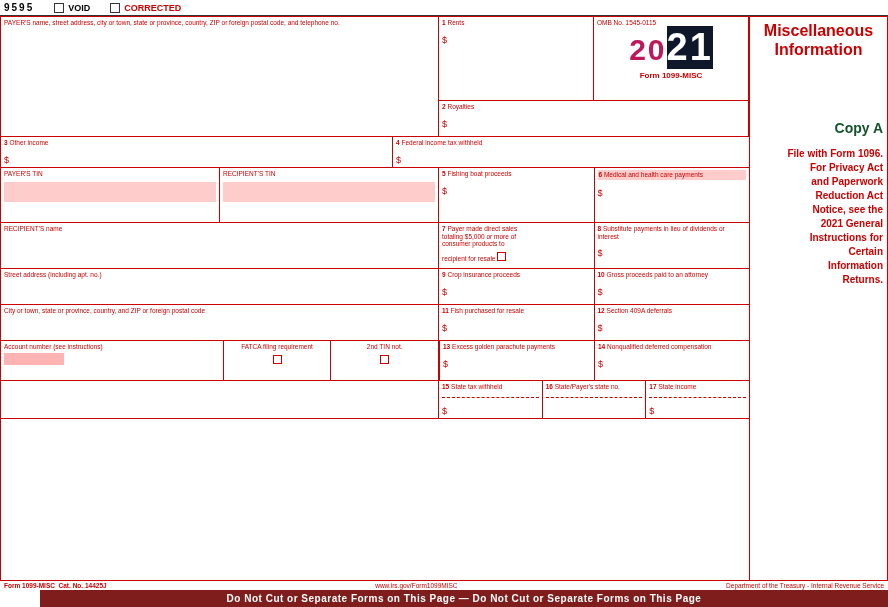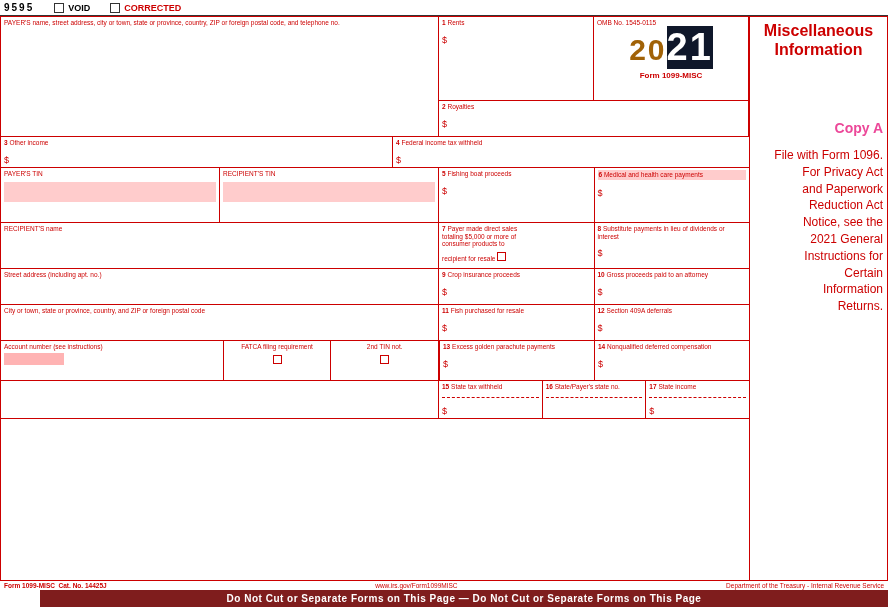--- a/index.html
+++ b/index.html
@@ -85,25 +85,25 @@
     .sidebar-copy {
       color: #cc0000;
       font-weight: bold;
       font-size: 11px;
       text-align: right;
       margin-top: 60px;
       line-height: 1.4;
     }
     .sidebar-notice {
       color: #cc0000;
-      font-size: 12px;
+      font-size: 10px;
       text-align: right;
       margin-top: 8px;
       line-height: 1.4;
-      font-weight: normal;
+      font-weight: bold;
     }
 
     
     .row1 {
       display: flex;
       border-bottom: 1.5px solid #cc0000;
       height: 120px;
     }
     .payer-info {
       flex: 1;
@@ -288,21 +288,21 @@
         <div style="width:310px; display:flex; flex-direction:column; border-right: 1.5px solid #cc0000;">
 
           <div style="display:flex; flex:1; border-bottom:1.5px solid #cc0000;">
             <div class="rent-field" style="border-bottom:none;">
               <span class="field-label"><span class="field-num">1</span> <span>Rents</span></span>
               <div class="dollar-line">$</div>
             </div>
             <div class="omb-field" style="border-bottom:none; flex-direction:column;">
               <span class="omb-number">OMB No. 1545-0115</span>
               <div style="display:flex; align-items:baseline;">
-                <span style="font-size:30px; font-weight:bold; color:#a16207; letter-spacing:2px;">20</span>
+                <span style="font-size:30px; font-weight:bold; color:#be185d; letter-spacing:2px;">20</span>
                   <span style="font-size:38px; font-weight:bold; color:white; background:#0f172a; letter-spacing:2px;">21</span>
               </div>
               <span class="form-name">Form 1099-MISC</span>
             </div>
           </div>
 
           <div style="padding:2px 3px; min-height:35px;">
             <span class="field-label"><span class="field-num">2</span> <span>Royalties</span></span>
             <div class="dollar-line">$</div>
           </div>
@@ -447,21 +447,21 @@
       </div>
 
     </div>
 
     <div class="right-sidebar">
       <div class="sidebar-title">
         <span style="white-space:pre-line;">Miscellaneous
 Information</span>
       </div>
       <div class="sidebar-copy">
-        <div style="font-size:14px; font-weight:bold; color:#ec4899; text-align:right;">Copy A</div>
+        <div style="font-size:14px; font-weight:bold; color:#14532d; text-align:right;">Copy A</div>
       </div>
       <div class="sidebar-notice">
         <span style="white-space:pre-line;">File with Form 1096.
 For Privacy Act
 and Paperwork
 Reduction Act
 Notice, see the
 2021 General
 Instructions for
 Certain

